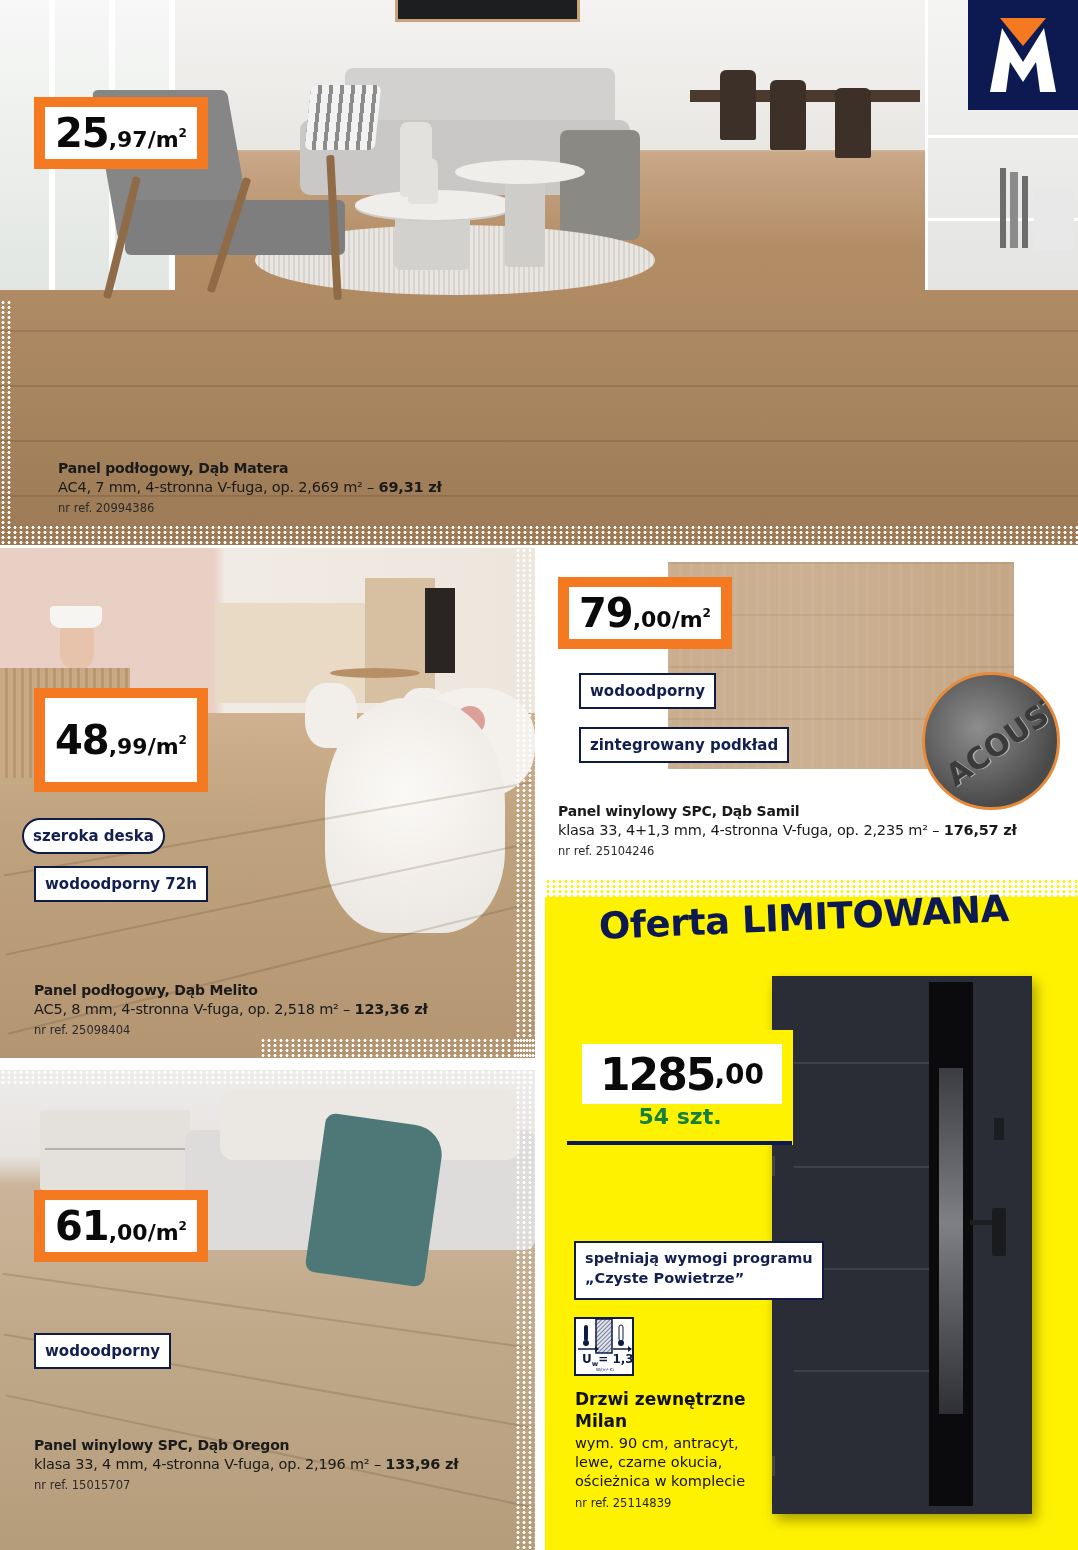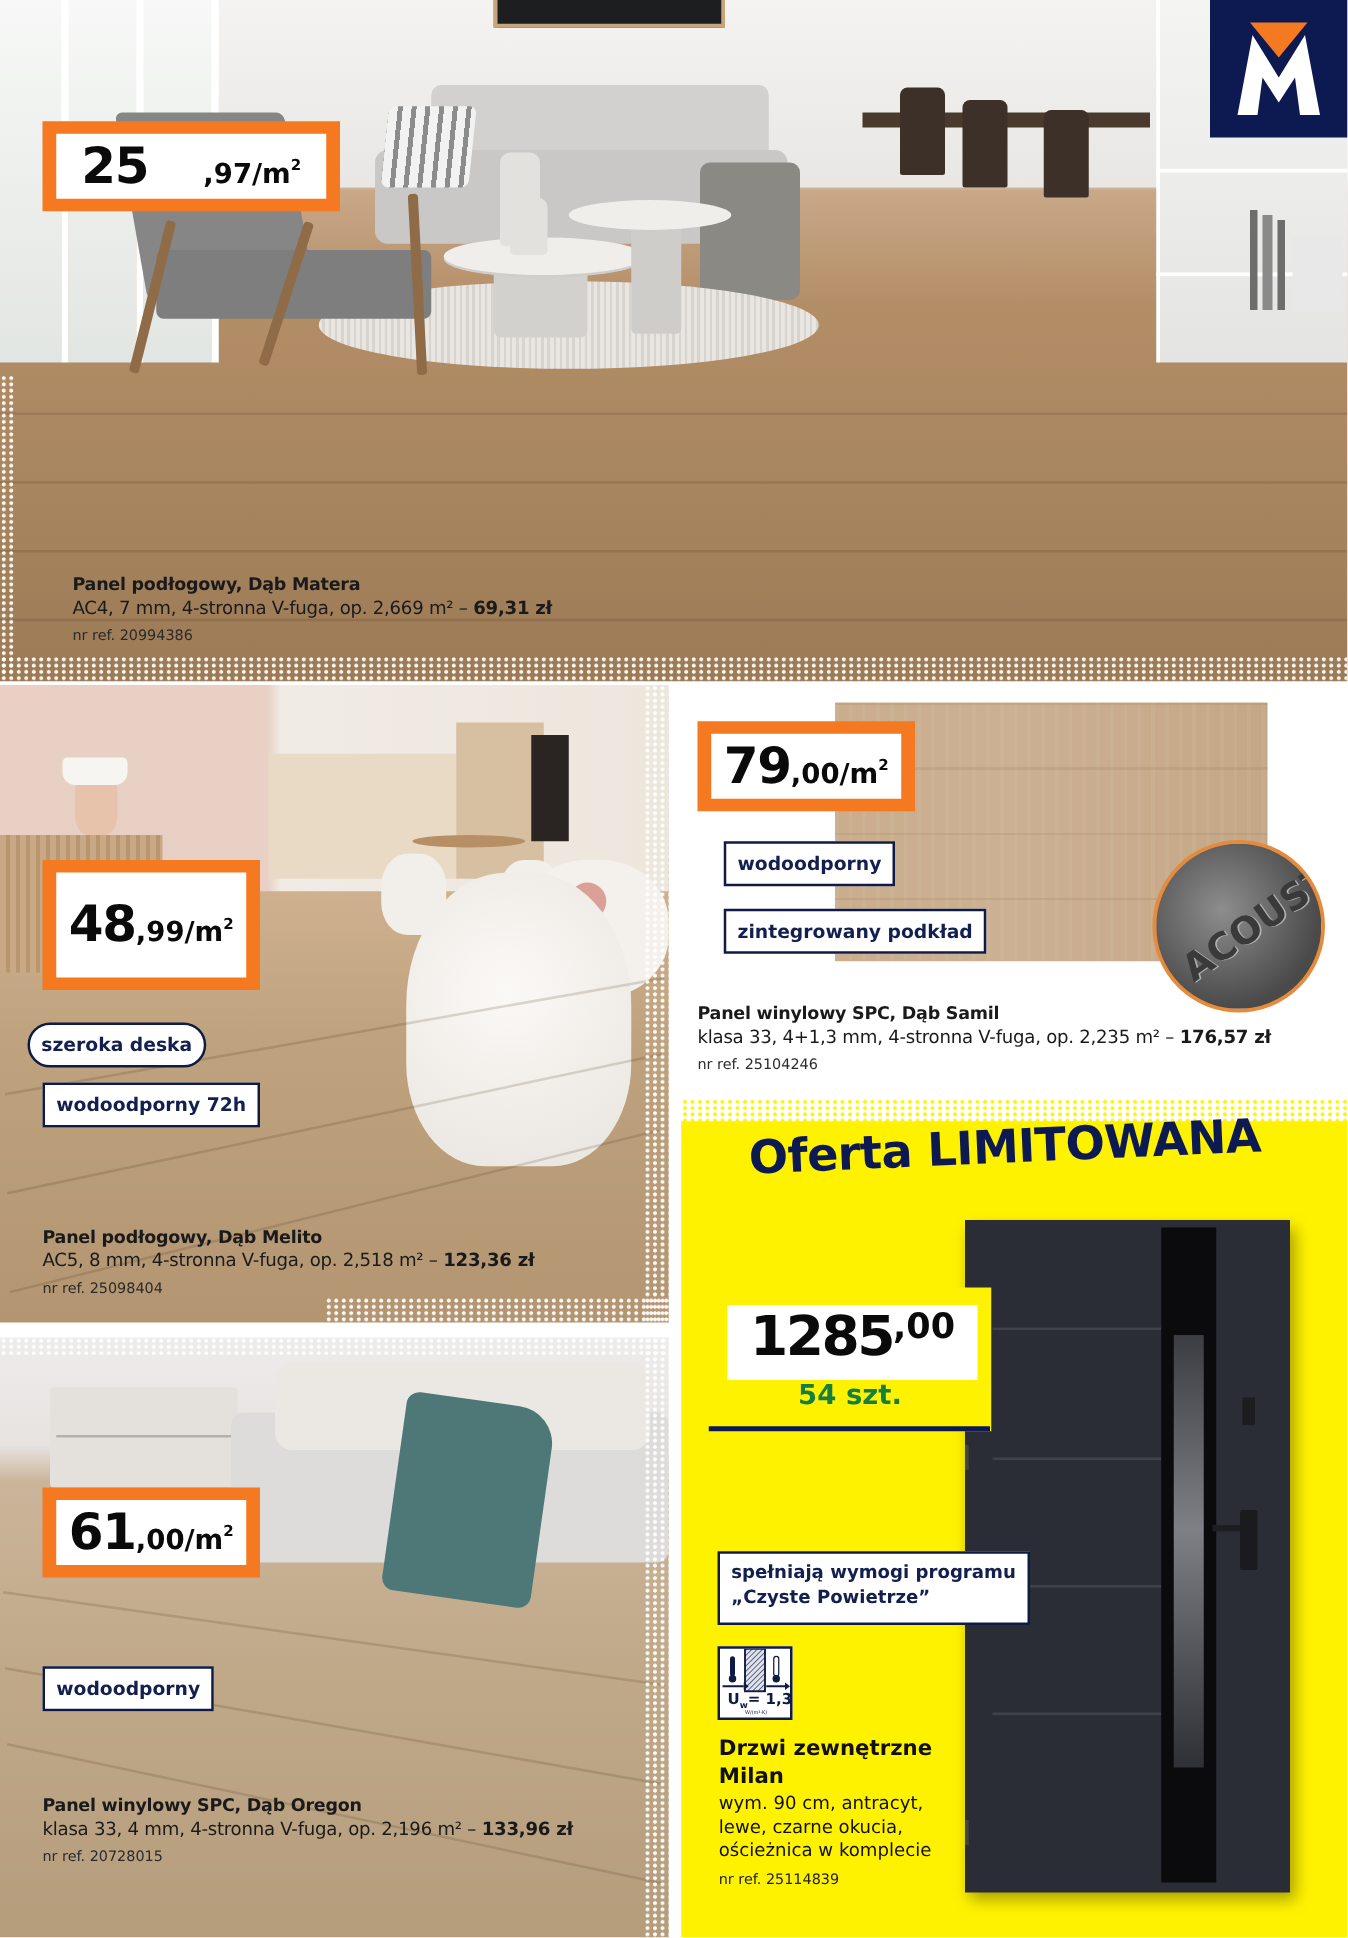--- a/index.html
+++ b/index.html
@@ -108,21 +108,21 @@
   #door-lever { position: absolute; left: 198px; top: 244px; width: 30px; height: 5px; background: #1d1e22; }
   #door-lock { position: absolute; left: 222px; top: 142px; width: 10px; height: 22px; background: #1c1d21; }
   #door-hinge1 { position: absolute; left: 0; top: 180px; width: 3px; height: 20px; background: #444; }
   #door-hinge2 { position: absolute; left: 0; top: 480px; width: 3px; height: 20px; background: #444; }
 
   #big-price-box {
     left: 570px; top: 1030px; width: 223px; height: 115px; background: #fff200;
   }
   #big-price {
     left: 582px; top: 1044px; width: 200px; height: 60px; background: #ffffff;
-    font-family: "DejaVu Sans", sans-serif; font-weight: 900; color: #0a0a0a; display: flex; align-items: flex-start; justify-content: center;
+    font-family: "DejaVu Sans", sans-serif; font-weight: 900; color: #0a0a0a; display: flex; align-items: center; justify-content: center;
   }
   #big-price .main { font-size: 44px; letter-spacing: -2px; }
   #big-price .dec { font-size: 28px; font-weight: 700; }
   #units {
     left: 570px; top: 1104px; width: 220px; text-align: center;
     font-family: "DejaVu Sans", sans-serif; font-weight: bold; font-size: 22px; color: #15803d;
   }
   #units-line { left: 567px; top: 1141px; width: 225px; height: 4px; background: #0d1a52; }
 
   #program-box {
@@ -177,21 +177,21 @@
 
   <div class="abs floor-plank" style="left:0;top:330px;width:1078px;"></div>
   <div class="abs floor-plank" style="left:0;top:385px;width:1078px;"></div>
   <div class="abs floor-plank" style="left:0;top:440px;width:1078px;"></div>
   <div class="abs floor-plank" style="left:0;top:495px;width:1078px;"></div>
   <div class="grunge" style="left:0;top:525px;width:1078px;height:20px;"></div>
   <div class="grunge" style="left:0;top:300px;width:12px;height:240px;"></div>
 </div>
 
 <div class="price-tag" style="left:34px;top:97px;">
-  <div class="inner" style="padding:6px 20px;gap:44px;">
+  <div class="inner" style="padding:6px 10px;">
     <span class="price-main">25</span>
     <span class="price-small"><span>,97/m</span><sup>2</sup></span>
   </div>
 </div>
 
 <div class="caption" style="left:58px;top:460px;">
   <div class="title">Panel podłogowy, Dąb Matera</div>
   <div class="desc"><span>AC4, 7 mm, 4-stronna V-fuga, op. 2,669 m² – </span><b>69,31 zł</b></div>
   <div class="ref">nr ref. 20994386</div>
 </div>
@@ -258,21 +258,21 @@
     <span class="price-main">61</span>
     <span class="price-small"><span>,00/m</span><sup>2</sup></span>
   </div>
 </div>
 
 <div class="feature" style="left:34px;top:1333px;">wodoodporny</div>
 
 <div class="caption" style="left:34px;top:1437px;">
   <div class="title">Panel winylowy SPC, Dąb Oregon</div>
   <div class="desc"><span>klasa 33, 4 mm, 4-stronna V-fuga, op. 2,196 m² – </span><b>133,96 zł</b></div>
-  <div class="ref">nr ref. 20728015</div>
+  <div class="ref">nr ref. 15015707</div>
 </div>
 
 <div id="samil-plank" class="abs"></div>
 <div id="acoustic" class="abs">
   <div class="abs" style="left:10px;top:40px;width:160px;font-family:'DejaVu Sans',sans-serif;font-weight:900;font-size:30px;color:#3a3a3a;transform:rotate(-35deg);text-shadow:1px 1px 0 #b0b0b0;">ACOUSTIC</div>
 </div>
 
 <div class="price-tag" style="left:558px;top:577px;">
   <div class="inner" style="padding:6px 10px;">
     <span class="price-main">79</span>

